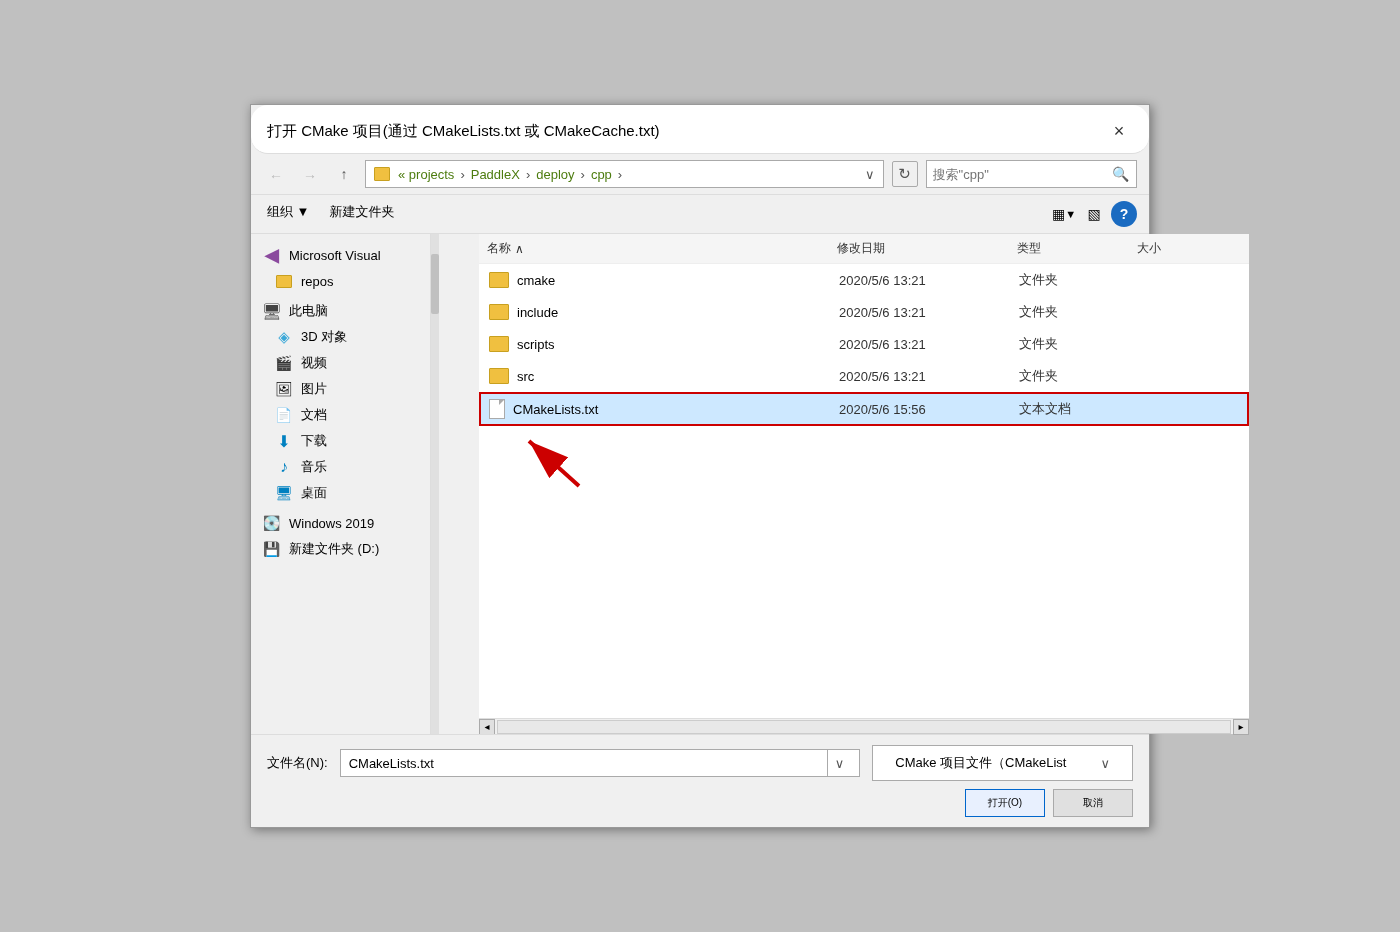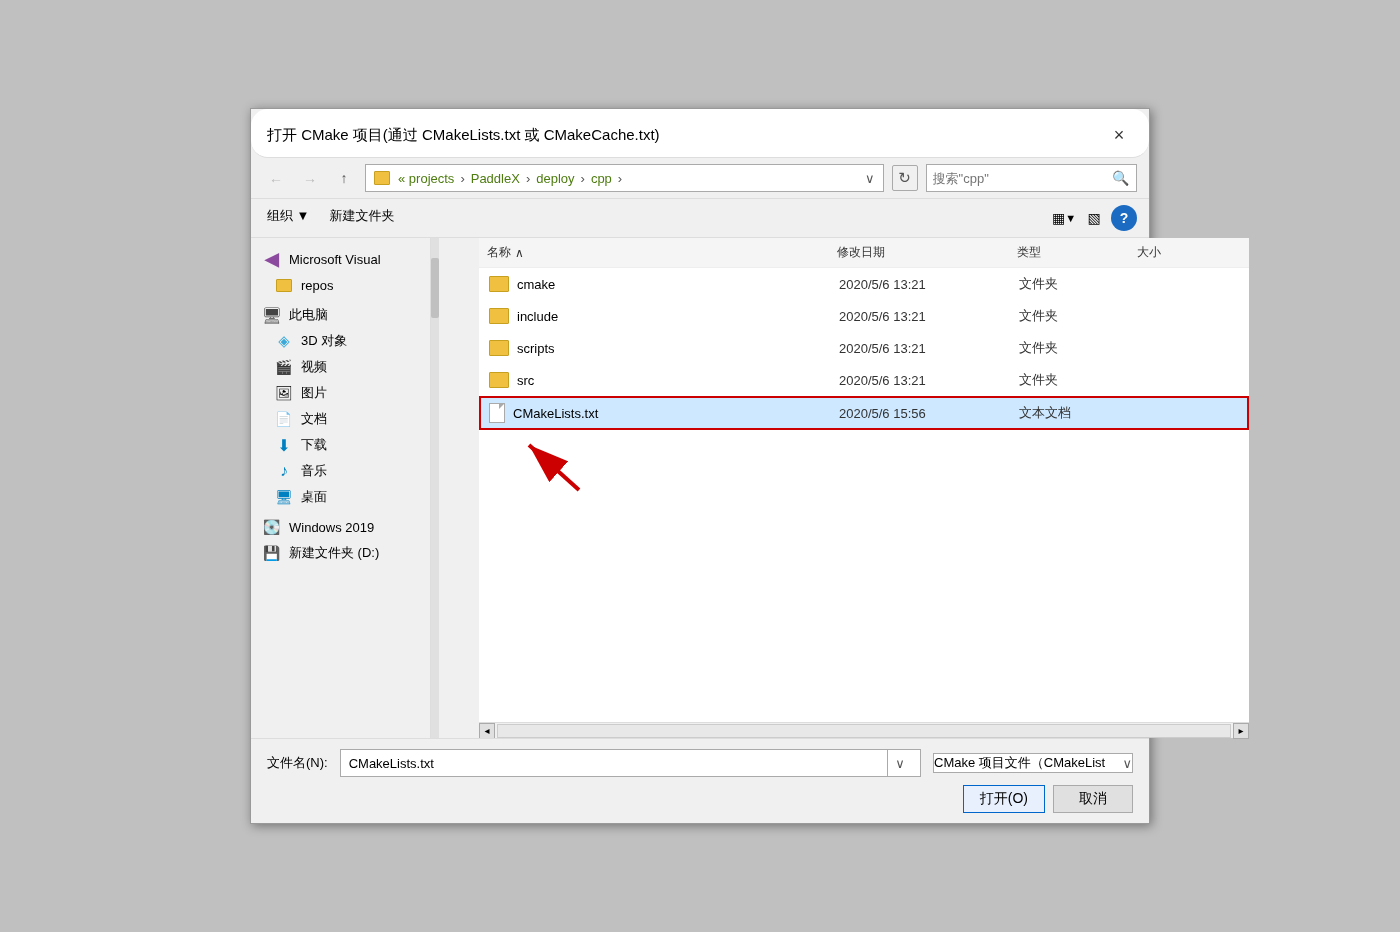--- a/index.html
+++ b/index.html
@@ -355,41 +355,42 @@
       width: 26px; height: 100%;
       display: flex; align-items: center; justify-content: center;
       border-left: 1px solid #aaa; cursor: pointer; color: #555;
     }
     .filetype-select {
       min-width: 200px;
       display: flex;
       align-items: center;
       background: white;
       border: 1px solid #aaa;
-      height: 20px;
-      padding: 0 0;
+      height: 36px;
+      padding: 0 22px;
+      gap: 34px;
     }
     .filetype-text {
       font-size: 13px; flex: 1;
     }
     .filetype-dropdown {
       color: #555; cursor: pointer;
     }
     .btn-row {
       display: flex;
       justify-content: flex-end;
       gap: 8px;
     }
     .dialog-btn {
       min-width: 80px;
       height: 28px;
       background: #e0e0e0;
       border: 1px solid #aaa;
       cursor: pointer;
-      font-size: 14px;
+      font-size: 10px;
       font-family: inherit;
       padding: 0 16px;
     }
     .dialog-btn.primary {
       background: #e8f0fe;
       border: 1px solid #0066cc;
     }
     .sidebar-section-items {
       padding-left: 24px;
     }

